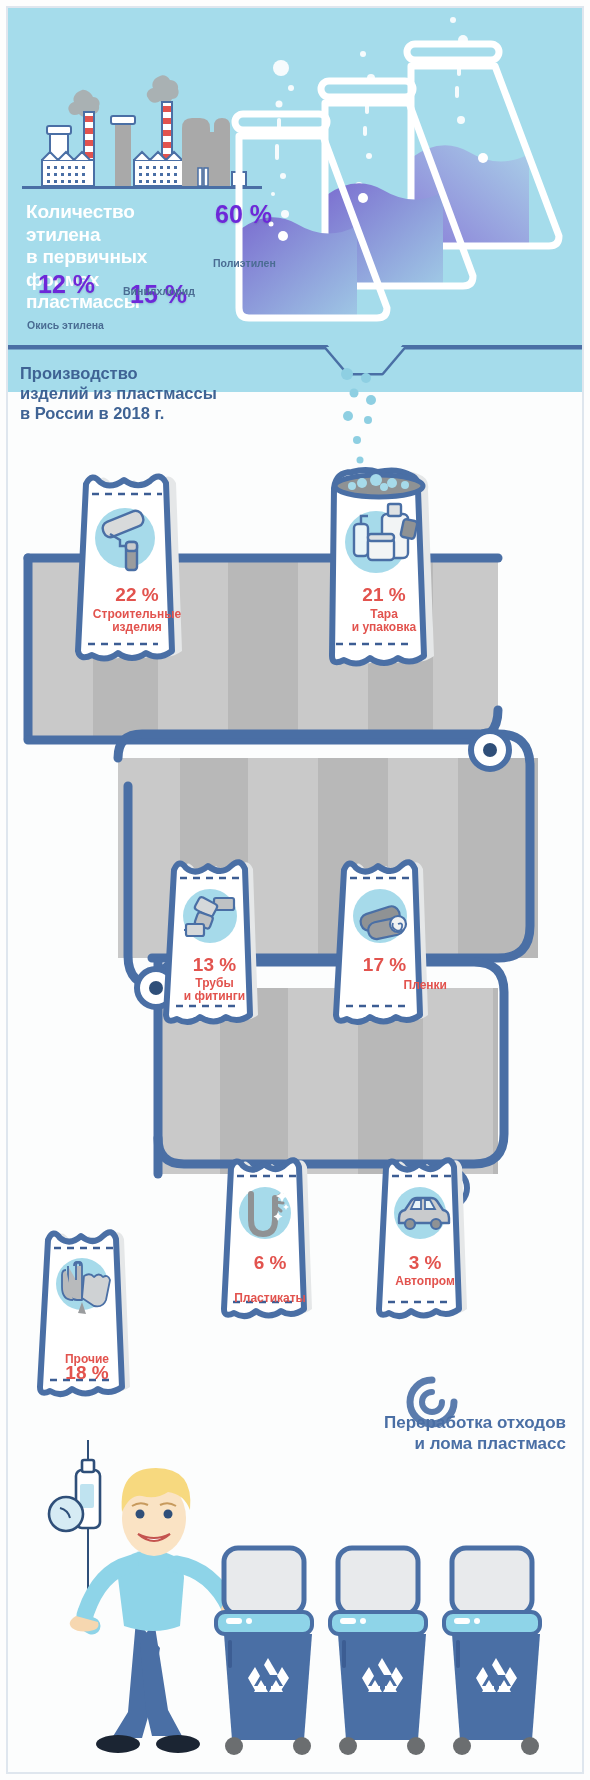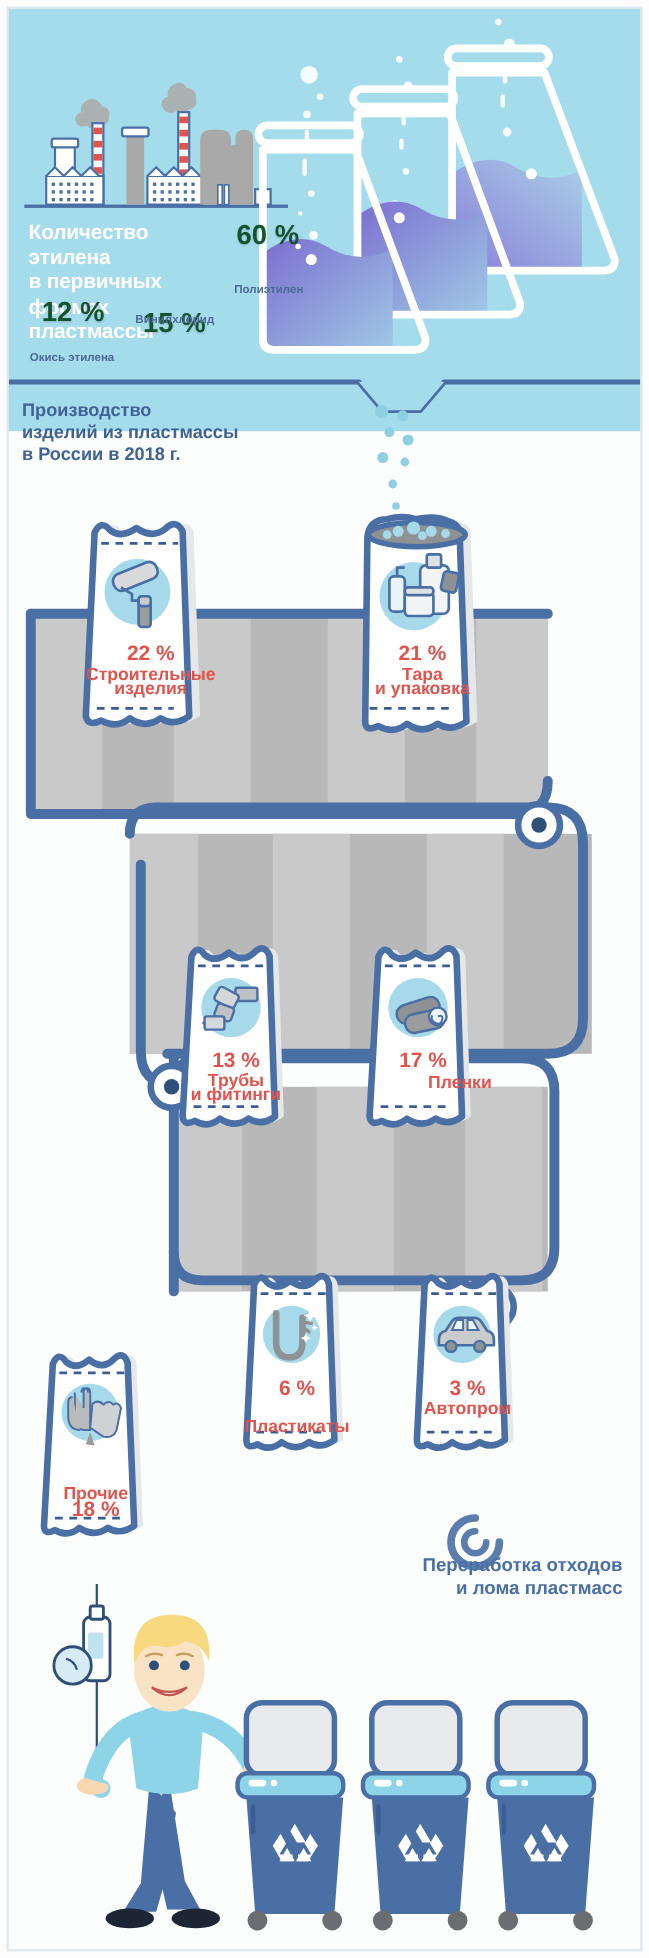--- a/index.html
+++ b/index.html
@@ -37,21 +37,21 @@
   
   .factory { position:absolute; left:14px; top:60px; width:240px; height:130px;}
   
   .flasks { position:absolute; left:205px; top:0px; width:380px; height:345px; }
 
   .flask-label {
     position:absolute; color:#4a6c93; font-size:10.5px; font-weight:bold;
     white-space:nowrap;
   }
   .flask-pct {
-    position:absolute; color:#14532d; font-size:25px; font-weight:bold;
+    position:absolute; color:#6d28d9; font-size:25px; font-weight:bold;
     white-space:nowrap; text-shadow:0 1px 2px rgba(60,60,110,.25);
   }
 
   
   .notch {
     position:absolute; left:8px; top:345px; width:574px; height:34px;
   }
 
   
   .sec2-title {
@@ -64,21 +64,21 @@
   .conveyor { position:absolute; left:8px; top:440px; width:574px; height:800px; }
 
   
   .bag { position:absolute; }
   .bag .pct {
     position:absolute; left:0; right:0; text-align:center;
     color:#e2534e; font-weight:bold; font-size:19px;
   }
   .bag .cap {
     position:absolute; left:0; right:0; text-align:center;
-    color:#e2534e; font-weight:bold; font-size:16px; line-height:12.5px;
+    color:#e2534e; font-weight:bold; font-size:12px; line-height:12.5px;
     white-space:pre-line;
   }
 
   
   .sec3-title {
     position:absolute; right:24px; top:1412px; text-align:right;
     color:#4a6fa5; font-weight:bold; font-size:17px; line-height:21px;
     white-space:pre-line;
   }
   .scene { position:absolute; left:8px; top:1440px; width:574px; height:336px; }

